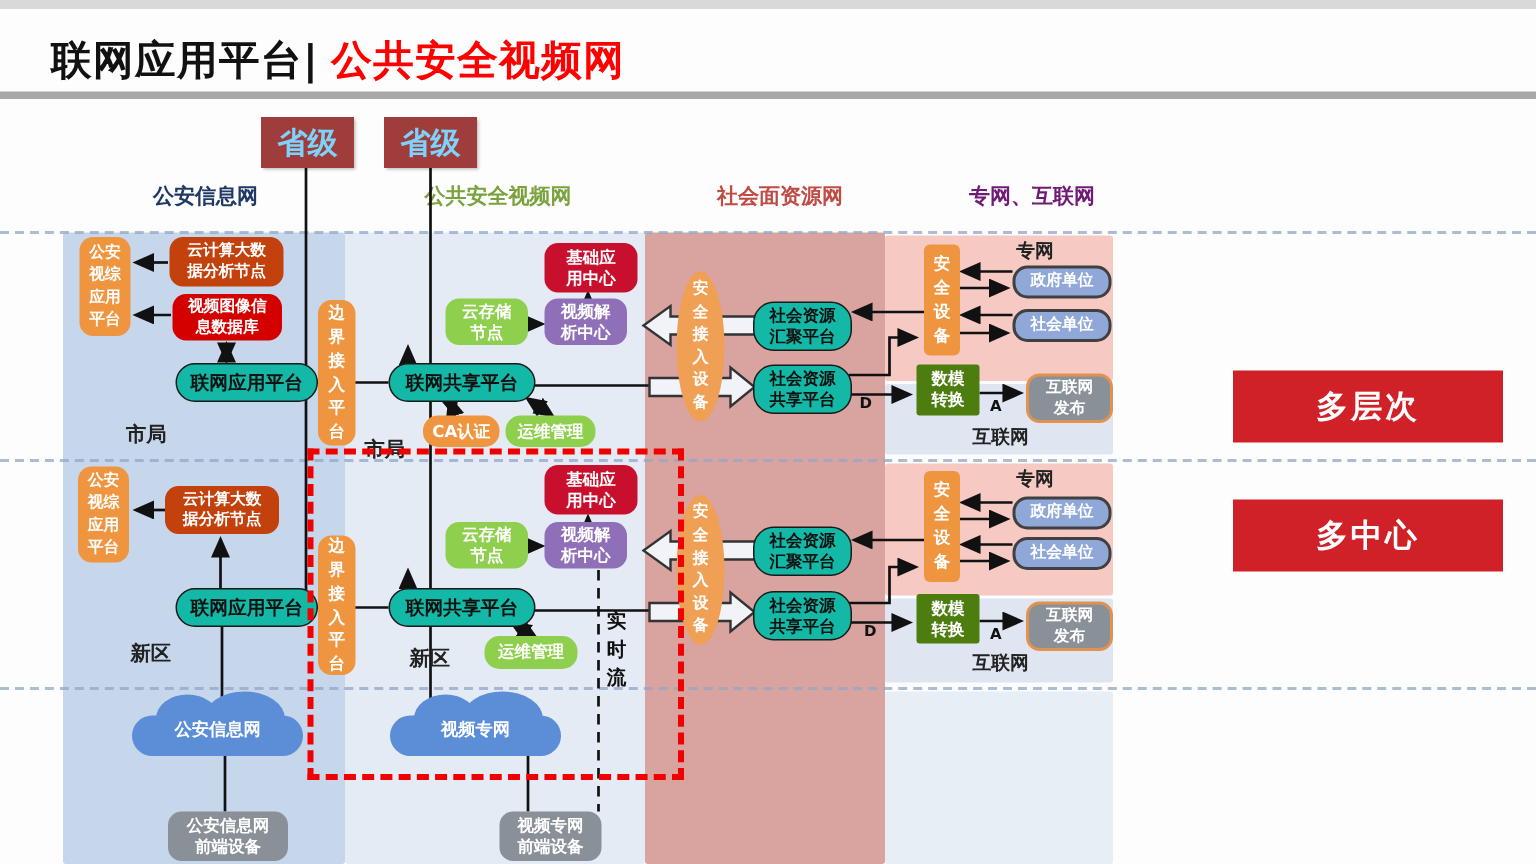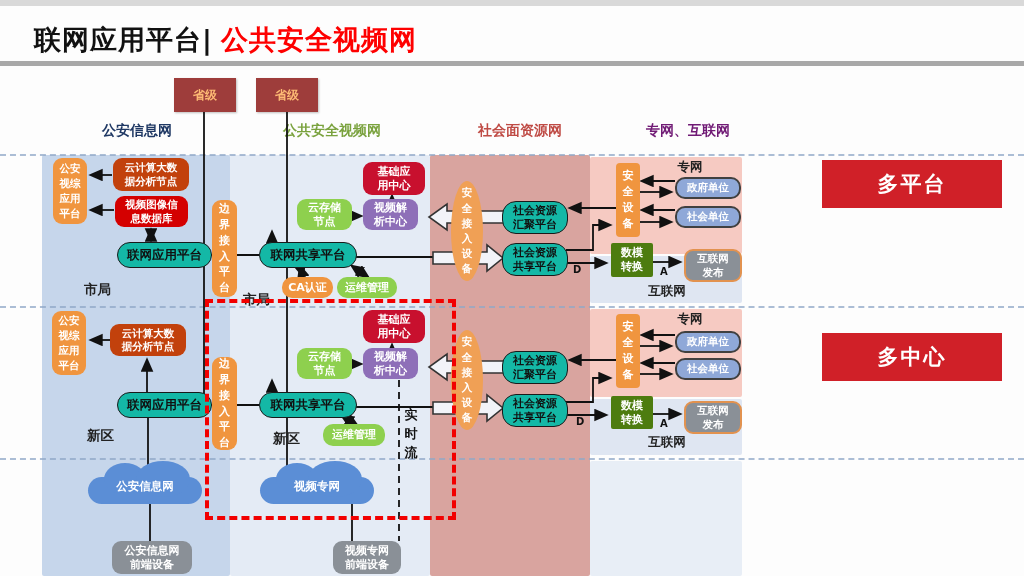--- a/index.html
+++ b/index.html
@@ -3,21 +3,21 @@
 <meta charset="utf-8">
 <style>
   html,body{margin:0;padding:0;background:#fff;}
   #slide{position:relative;width:1024px;height:576px;background:#fdfdfd;overflow:hidden;
          font-family:"DejaVu Sans","Liberation Sans",sans-serif;}
   .abs{position:absolute;}
   .topstrip{left:0;top:0;width:1024px;height:6px;background:#d9d9d9;}
   .title{left:34px;top:22px;font-size:27px;font-weight:bold;color:#111;letter-spacing:1px;white-space:nowrap;}
   .title .hl{color:#fe0000;margin-left:8px;}
   .rule{left:0;top:61px;width:1024px;height:5px;background:#a8a8a8;}
-  .prov{width:62px;height:34px;background:#9e3d3b;color:#fdba74;font-size:12px;font-weight:bold;
+  .prov{width:62px;height:34px;background:#9e3d3b;color:#7dd3fc;font-size:20px;font-weight:bold;
         display:flex;align-items:center;justify-content:center;box-shadow:1px 1px 2px rgba(0,0,0,.25);}
   .colhead{font-size:14px;font-weight:bold;white-space:nowrap;transform:translateX(-50%);}
   .panel{border-radius:2px;}
   .sep{left:0;width:1024px;height:0;border-top:2px dashed #90a8c8;opacity:.75;z-index:2;}
   .node{border-radius:9px;color:#fff;font-weight:bold;display:flex;align-items:center;justify-content:center;
         text-align:center;white-space:pre-line;line-height:1.25;z-index:4;}
   .plat{background:#14b8a6;border:1.6px solid #1a1a1a;border-radius:13px;color:#111;font-weight:bold;
         display:flex;align-items:center;justify-content:center;white-space:nowrap;z-index:4;}
   .vtext{line-height:1.45;}
   .ellip{border-radius:50%/50%;background:#f0a055;}
@@ -251,16 +251,16 @@
   <div class="abs cloud" style="left:260px;top:477px;width:114px;height:27px;">
       <span class="cloudlbl">视频专网</span>
     </div>
   <div class="abs node gy" style="left:112px;top:541px;width:80px;height:33px;font-size:11px;">公安信息网
 前端设备</div>
   <div class="abs node gy" style="left:333px;top:541px;width:68px;height:33px;font-size:11px;">视频专网
 前端设备</div>
 
   <div class="abs redrect"></div>
 
-  <div class="abs sidelbl" style="top:160px;">多平台</div>
+  <div class="abs sidelbl" style="top:247px;">多层次</div>
   <div class="abs sidelbl" style="top:333px;">多中心</div>
 
 </div>
 
 </body></html>

